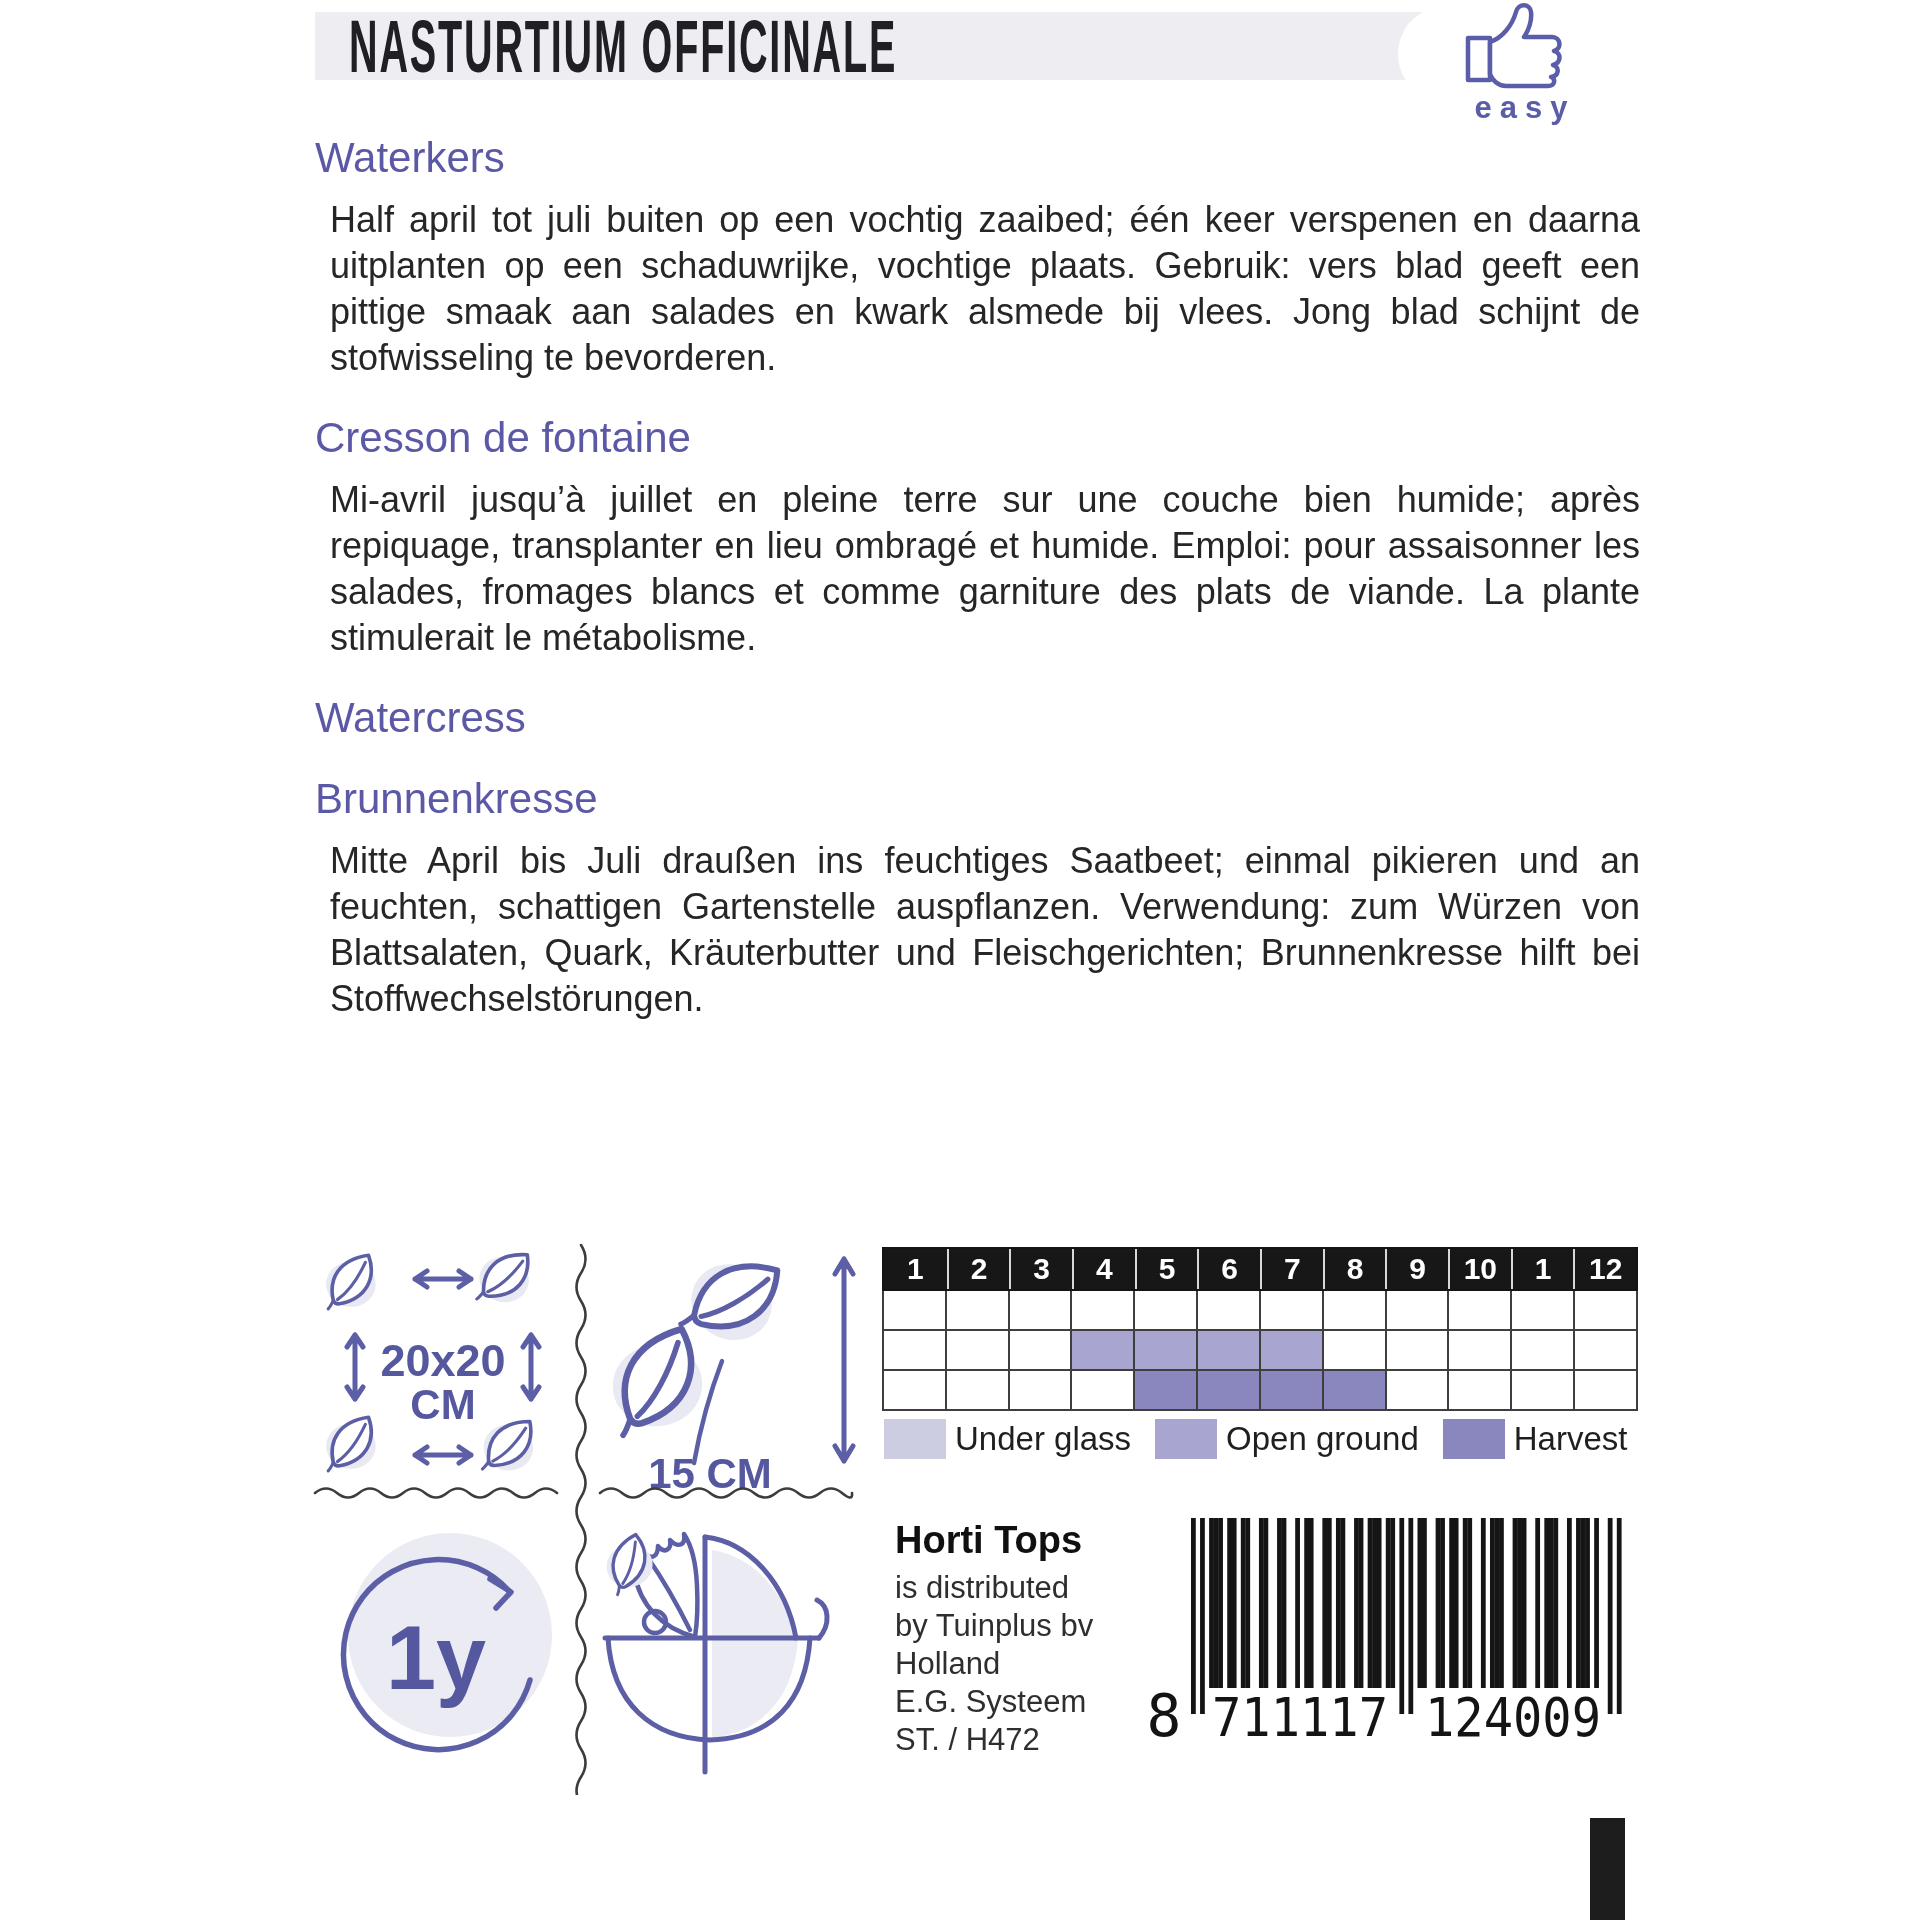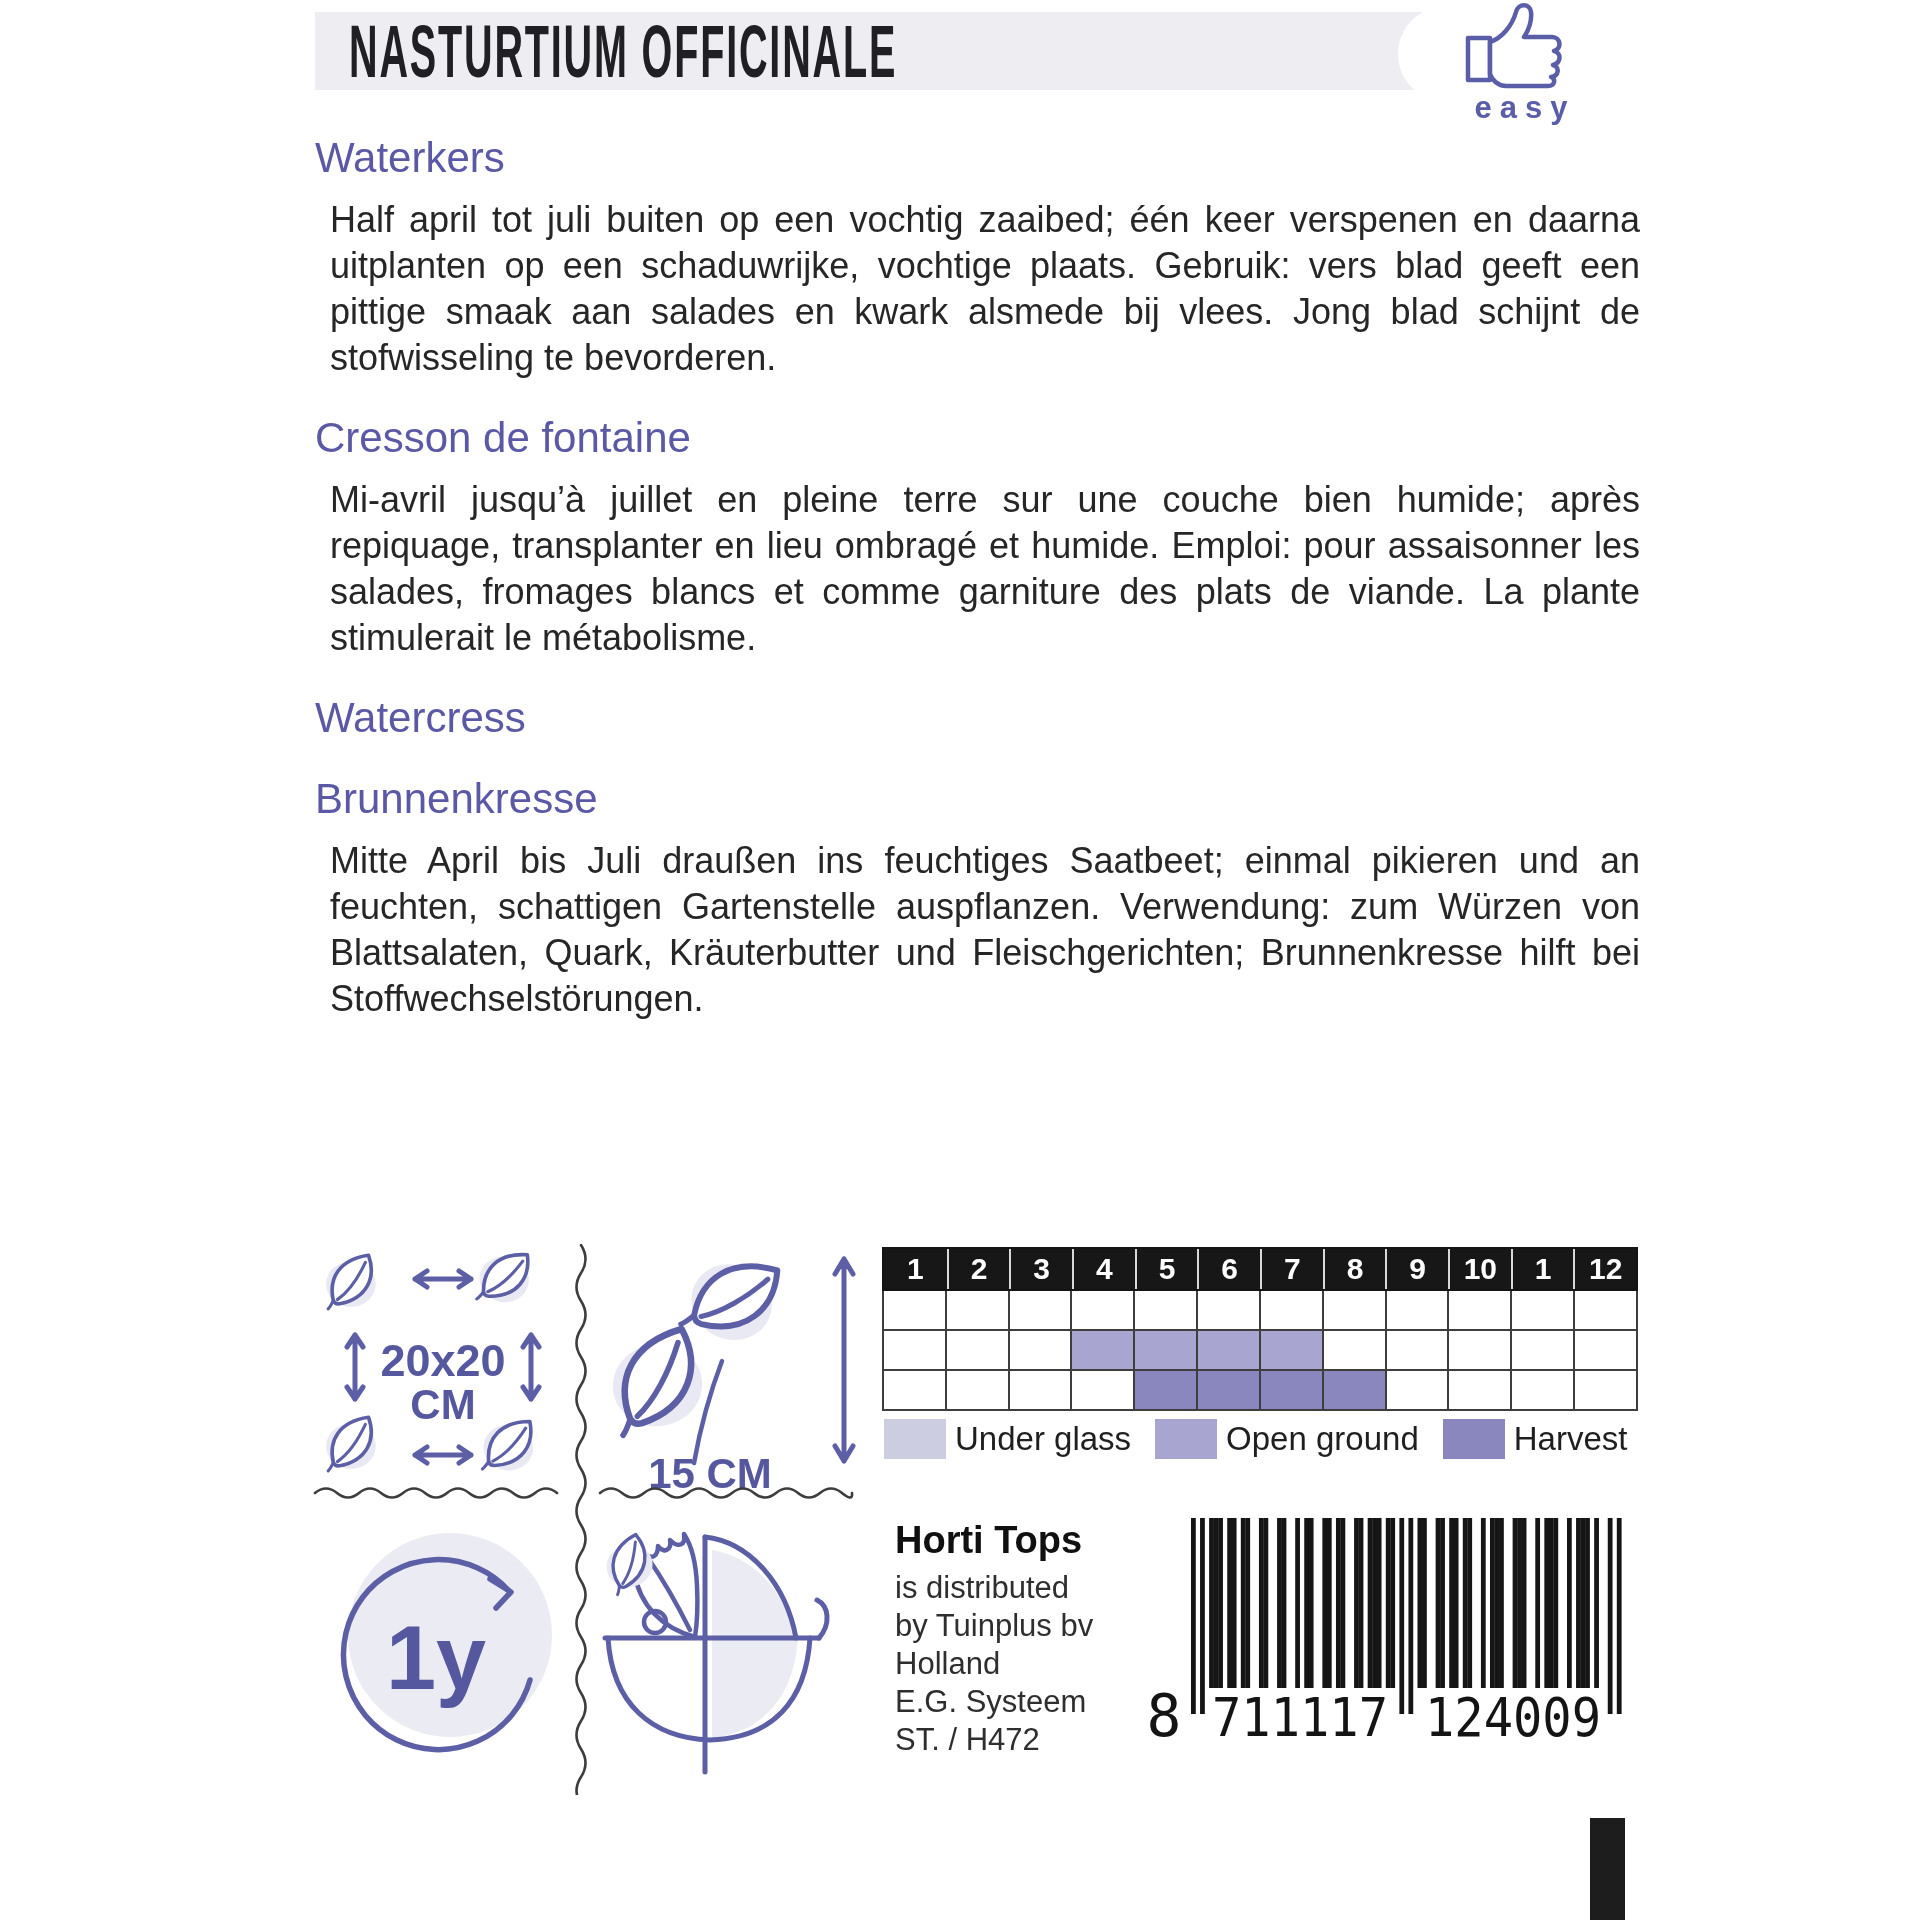--- a/index.html
+++ b/index.html
@@ -1,20 +1,20 @@
 <!DOCTYPE html>
 <html><head>
 <meta charset="utf-8">
 <style>
   html,body{margin:0;padding:0;background:#fff;}
   .page{position:relative;width:1920px;height:1920px;background:#ffffff;overflow:hidden;
         font-family:"Liberation Sans",sans-serif;color:#272727;}
 
   
-  .title-band{position:absolute;left:315px;top:12px;width:1122px;height:78px;
+  .title-band{position:absolute;left:315px;top:12px;width:1122px;height:68px;
               background:#eeedf2;display:flex;align-items:center;}
   .band-notch{position:absolute;left:1398px;top:6px;width:96px;height:96px;
               border-radius:50%;background:#ffffff;}
   .latin-title{font-size:66px;font-weight:600;letter-spacing:3px;color:#202024;
                transform:scaleX(0.60) scaleY(1.12);transform-origin:left center;
                margin-left:34px;white-space:nowrap;}
 
   
   .easy-badge{position:absolute;left:1458px;top:0px;width:126px;text-align:center;}
   .easy-label{font-size:31px;font-weight:700;letter-spacing:8px;padding-left:8px;

